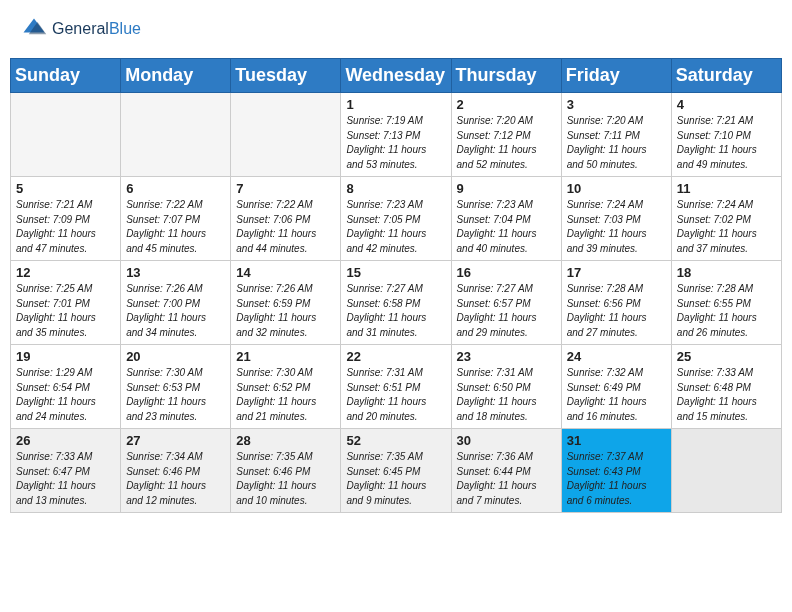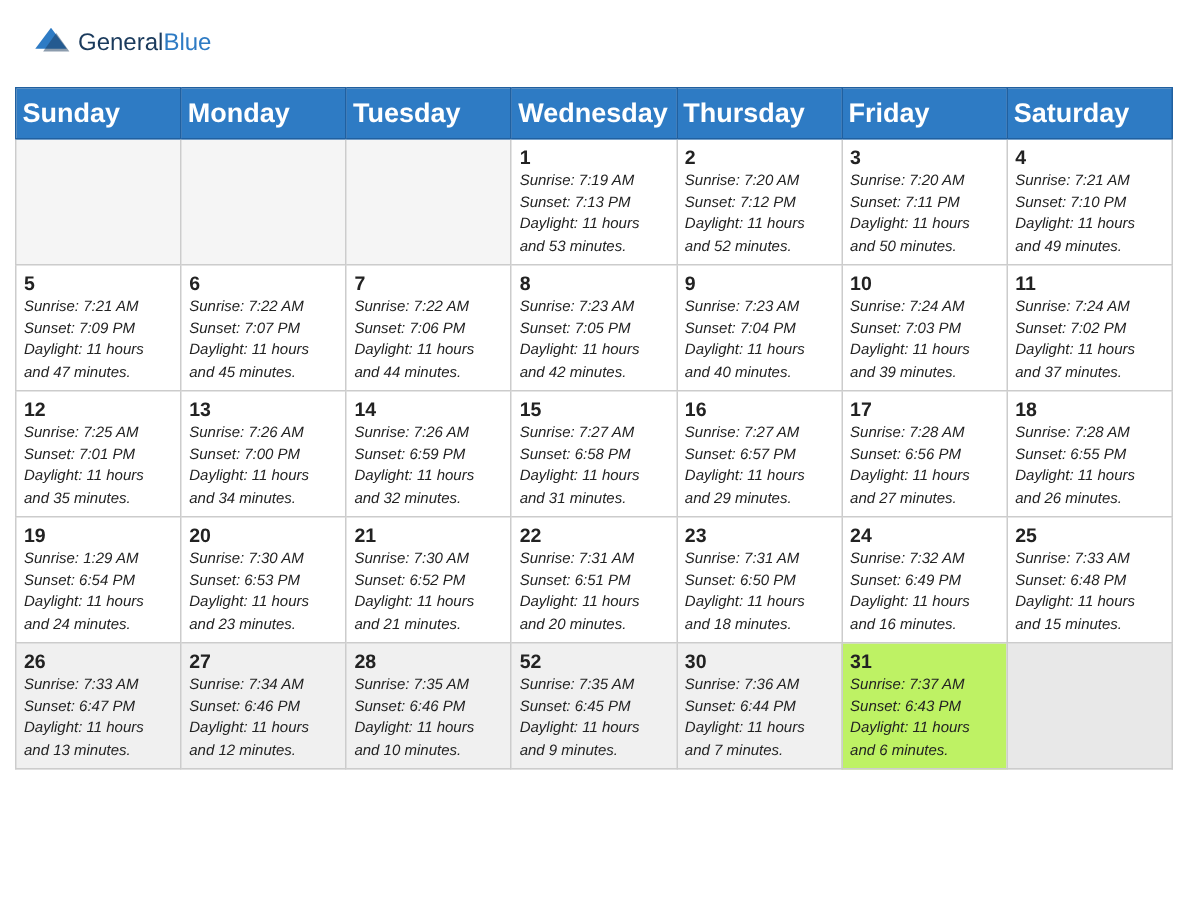--- a/index.html
+++ b/index.html
@@ -328,21 +328,21 @@
 Daylight: 11 hours
 and 9 minutes.</div>
         </td>
         <td style="background: rgb(240, 240, 240);">
           <div class="day-number">30</div>
           <div class="day-info" style="white-space: pre-line;">Sunrise: 7:36 AM
 Sunset: 6:44 PM
 Daylight: 11 hours
 and 7 minutes.</div>
         </td>
-        <td style="background: #bef264; margin-top: 23px;">
+        <td style="background: #0ea5e9; margin-top: 23px;">
           <div class="day-number">31</div>
           <div class="day-info" style="white-space: pre-line;">Sunrise: 7:37 AM
 Sunset: 6:43 PM
 Daylight: 11 hours
 and 6 minutes.</div>
         </td>
         <td class="empty" style="background: rgb(232, 232, 232);"></td>
       </tr>
     </tbody>
 </table>

